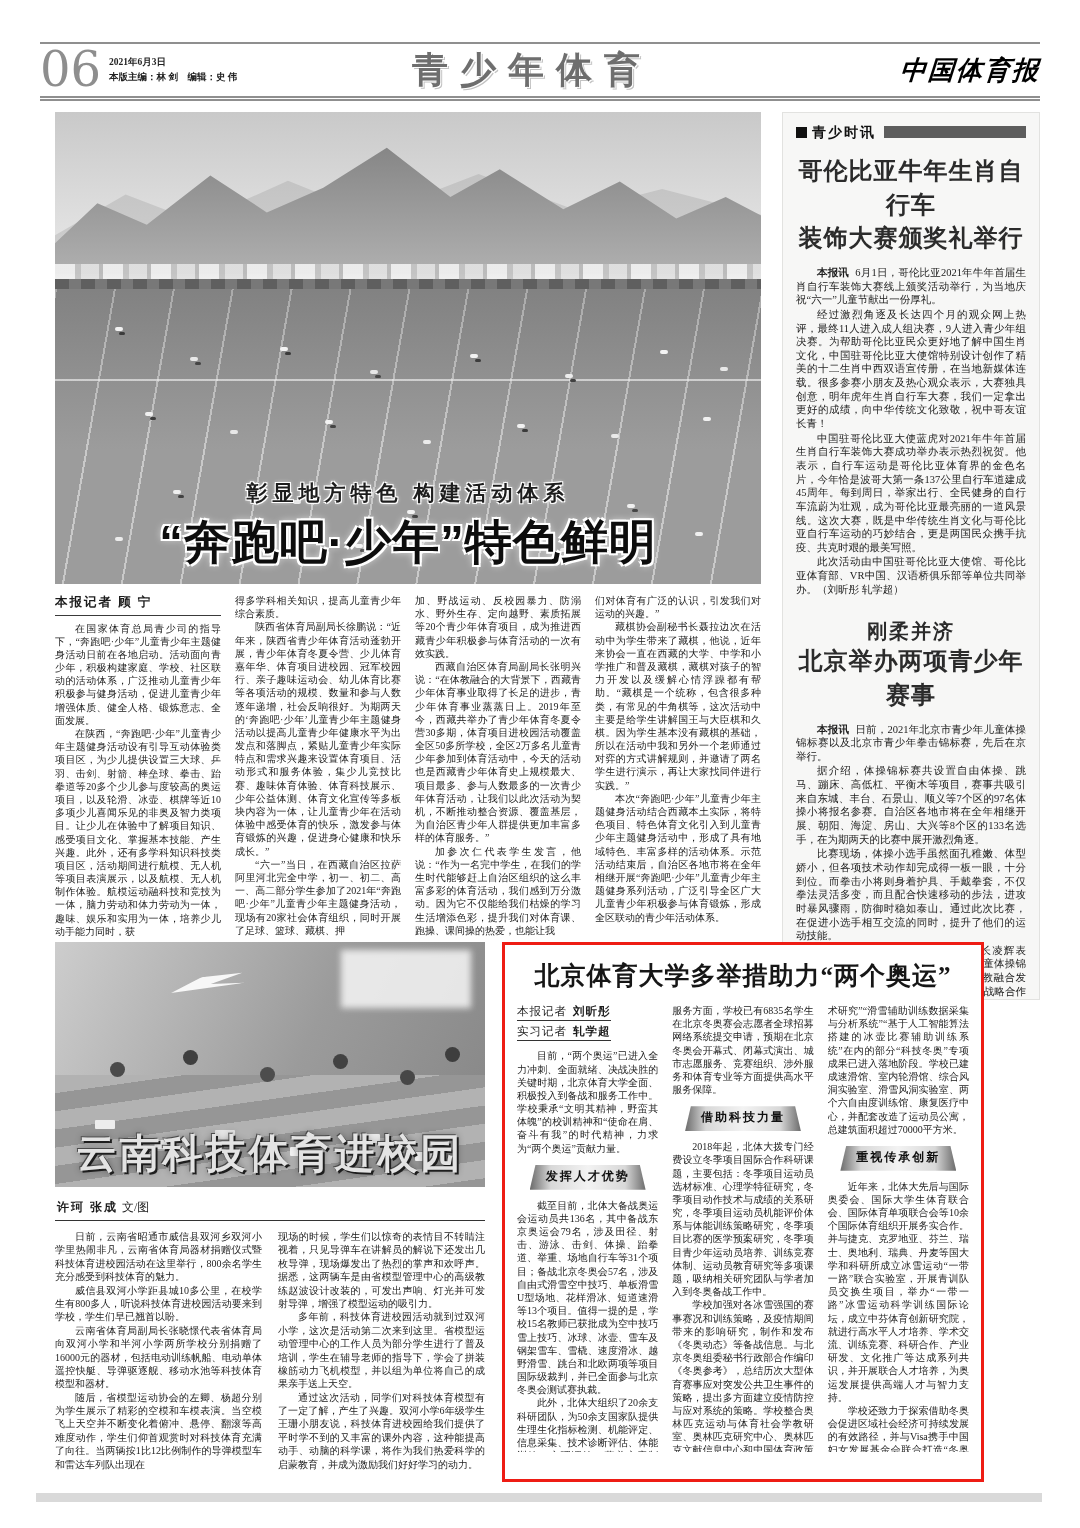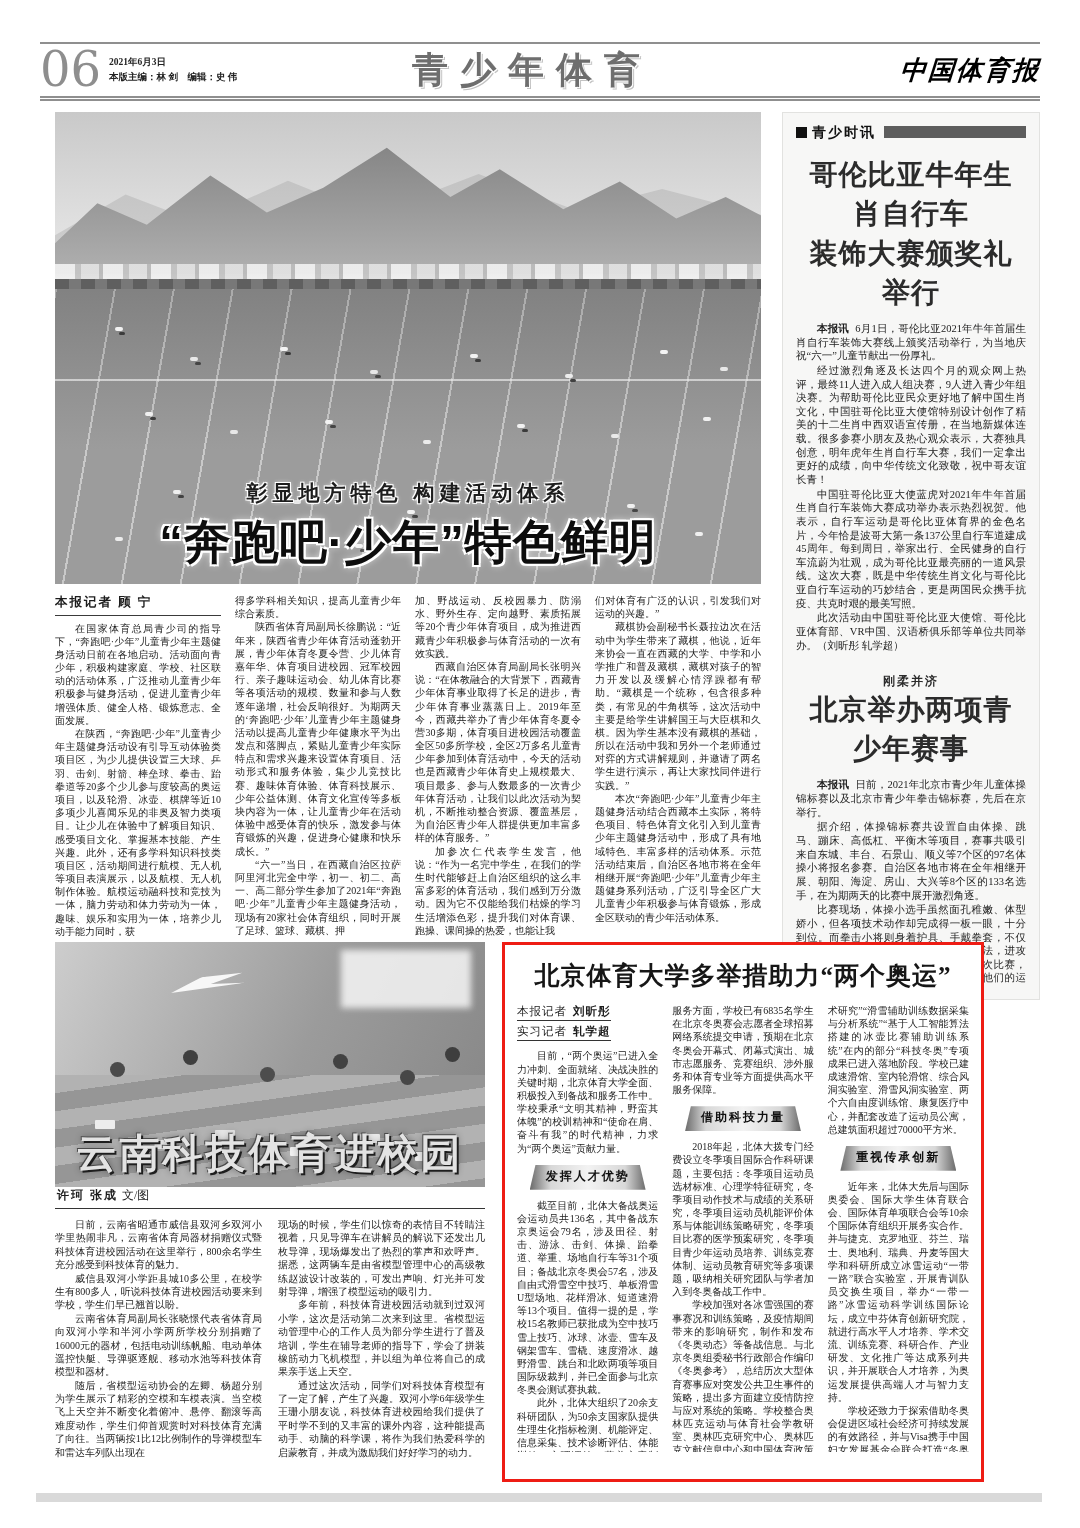--- a/index.html
+++ b/index.html
@@ -60,39 +60,39 @@
   .lead-label{margin-right:.6em;}
   
   .sidebar{position:absolute;left:782px;top:112px;width:258px;height:888px;overflow:hidden;
         background:#f7f7f6;border:1px solid #e2e2e0;box-sizing:border-box;padding:10px 13px;
         font-size:10.5px;line-height:1.3;}
   .sb-label-row{display:flex;align-items:center;margin-bottom:14px;}
   .sb-sq{width:11px;height:11px;background:#111;margin-right:5px;}
   .sb-label{font-family:"Liberation Sans","DejaVu Sans",sans-serif;font-size:14px;font-weight:bold;color:#111;letter-spacing:2px;}
   .sb-bar{flex:1;height:12px;background:#5d5d5d;margin-left:8px;}
   .sb-title{text-align:center;font-weight:bold;color:#2b2b2b;line-height:1.4;margin:4px 0 10px;}
-  .sb-title .t-big{font-size:28px;letter-spacing:1px;display:block;}
-  .sb-title .t-small{font-size:12px;letter-spacing:2px;display:block;}
+  .sb-title .t-big{font-size:24px;letter-spacing:1px;display:block;}
+  .sb-title .t-small{font-size:20px;letter-spacing:2px;display:block;}
   .sb-body p{margin:0 0 1px;}
   .sb-gap{height:16px;}
   
   .yunnan{position:absolute;left:55px;top:942px;width:430px;height:580px;overflow:hidden;}
   .photo2{position:relative;width:100%;height:245px;overflow:hidden;background:linear-gradient(115deg,#cdcdcd,#9b9b9b 55%,#858585);}
   .p2-win{position:absolute;right:14px;top:8px;width:130px;height:58px;background:rgba(246,246,246,.85);filter:blur(3px);}
   .p2-desk{position:absolute;left:0;right:0;bottom:0;height:112px;background:repeating-linear-gradient(172deg,#b2b2b2 0 18px,#969696 18px 36px);}
   .p2-papers{position:absolute;left:0;top:0;width:20px;height:9px;background:transparent;border-radius:1px;
         box-shadow:40px 178px #ededed,95px 198px #f4f4f4,160px 188px #e6e6e6,235px 205px #f1f1f1,305px 192px #e9e9e9,360px 210px #f3f3f3;}
   .p2-heads{position:absolute;left:0;top:0;width:15px;height:15px;border-radius:50%;
         box-shadow:55px 120px #4a4a4a,128px 108px #3f3f3f,205px 125px #4d4d4d,278px 112px #424242,345px 128px #474747,390px 105px #3e3e3e;}
   .p2-plane{position:absolute;left:115px;top:34px;width:74px;height:16px;background:#f7f7f7;
         clip-path:polygon(0 50%,45% 0,100% 35%,55% 55%,100% 100%);transform:rotate(-14deg);}
   .photo2-title{position:absolute;left:6px;right:6px;bottom:6px;text-align:center;white-space:nowrap;
         font-family:"Liberation Sans","DejaVu Sans",sans-serif;font-size:40px;font-weight:bold;color:#e3e3e3;letter-spacing:3px;
         text-shadow:2px 2px 0 #1e1e1e,-1px -1px 0 #4a4a4a,0 0 7px rgba(0,0,0,.45);}
-  .yn-byline{border-bottom:1px solid #333;padding:0 2px 4px;font-size:12px;}
+  .yn-byline{border-bottom:1px solid #333;padding:12px 2px 4px;font-size:12px;}
   .yn-byline .names{font-weight:bold;letter-spacing:2px;margin-right:4px;}
   .yn-cols{display:flex;gap:16px;margin-top:9px;height:288px;overflow:hidden;font-size:10px;line-height:1.34;}
   .yn-col{flex:1;overflow:hidden;}
   
   .bjsu{position:absolute;left:502px;top:942px;width:482px;height:540px;box-sizing:border-box;
         border:3px solid #ee1c14;background:#fff;padding:10px 12px;overflow:hidden;}
   .bj-headline{text-align:center;font-size:25px;font-weight:bold;letter-spacing:1px;color:#161616;margin:4px 0 12px;}
   .bj-cols{display:flex;gap:14px;height:448px;overflow:hidden;font-size:10px;line-height:1.32;}
   .bj-col{flex:1;overflow:hidden;}
   .bj-byline{display:table;font-size:11.5px;border-bottom:1px solid #333;padding-bottom:1px;margin-bottom:3px;letter-spacing:1px;}

